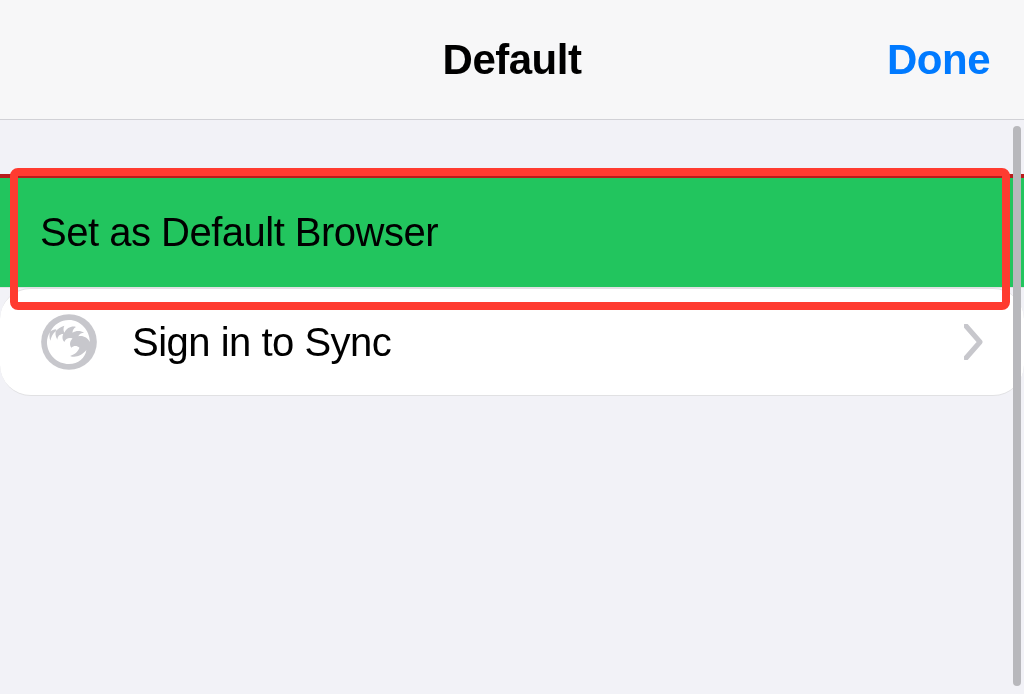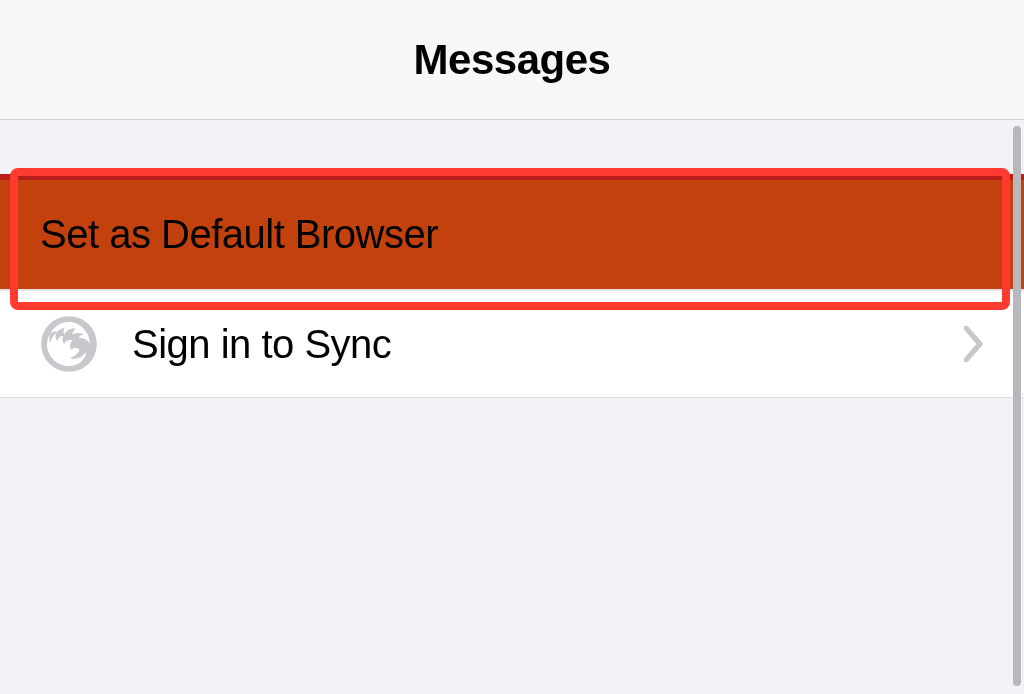--- a/index.html
+++ b/index.html
@@ -41,23 +41,23 @@
       cursor: pointer;
       letter-spacing: -0.5px;
     }
     .content {
       position: relative;
     }
     .section-top-space {
       height: 54px;
     }
     .cell {
-      background: #c2410c;
+      background: #22c55e;
       padding: 32px 40px;
-      border-top: 6px solid #b91c1c;
+      border-top: 4px solid #b91c1c;
       border-bottom: 1px solid #e1e1e3;
       font-size: 40px;
       color: #000;
       letter-spacing: -0.5px;
       cursor: pointer;
       display: flex;
       align-items: center;
     }
     .highlight-box {
       position: absolute;
@@ -87,20 +87,21 @@
       padding: 24px 40px;
       border-top: 1px solid #e1e1e3;
       border-bottom: 1px solid #e1e1e3;
       font-size: 40px;
       color: #000;
       letter-spacing: -0.5px;
       cursor: pointer;
       display: flex;
       align-items: center;
       gap: 34px;
+      border-radius: 31px;
     }
     .firefox-icon {
       width: 58px;
       height: 58px;
       flex-shrink: 0;
     }
     .chevron {
       margin-left: auto;
       width: 20px;
       height: 36px;
@@ -113,21 +114,22 @@
       width: 8px;
       height: 560px;
       background: #b8b8bc;
       border-radius: 4px;
     }
   </style>
 </head>
 <body>
 
 <div class="header">
-  <div class="header-title">Messages</div>
+  <div class="header-title">Default</div>
+  <div class="done-button">Done</div>
 </div>
 
 <div class="content">
   <div class="section-top-space"></div>
 
   <div class="cell">
     <span>Set as Default Browser</span>
   </div>
 
   <div class="highlight-box"></div>

